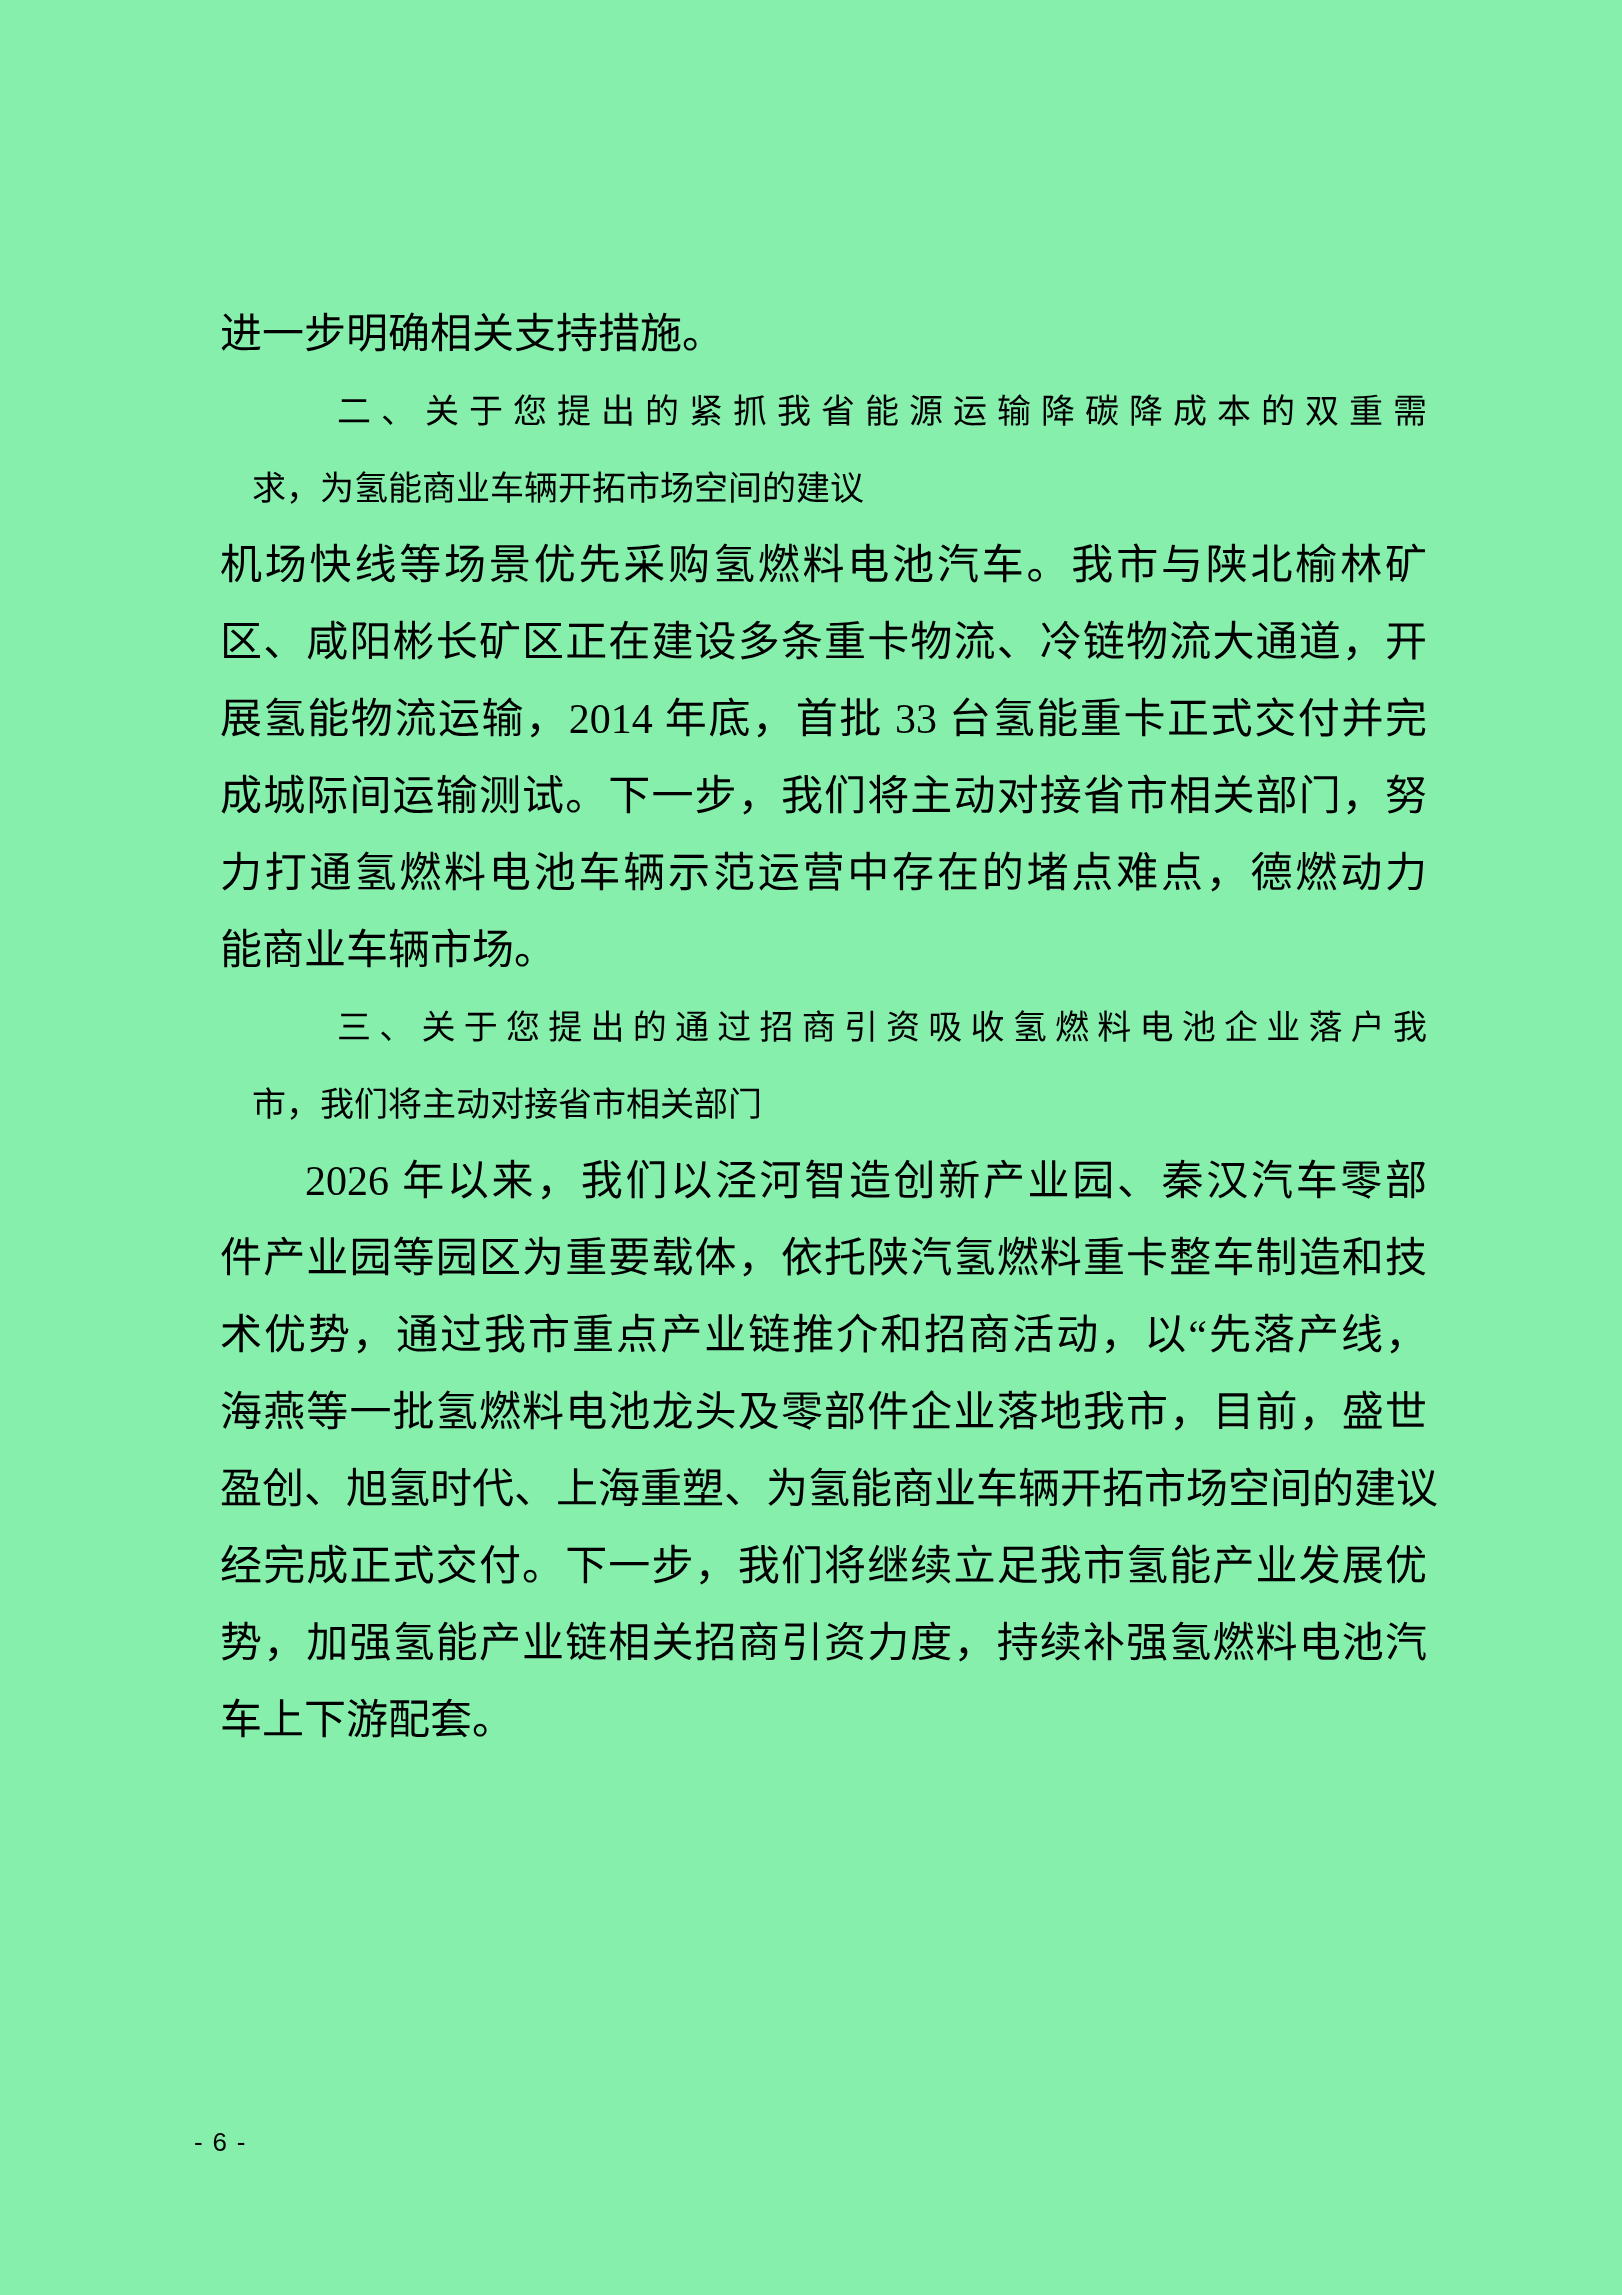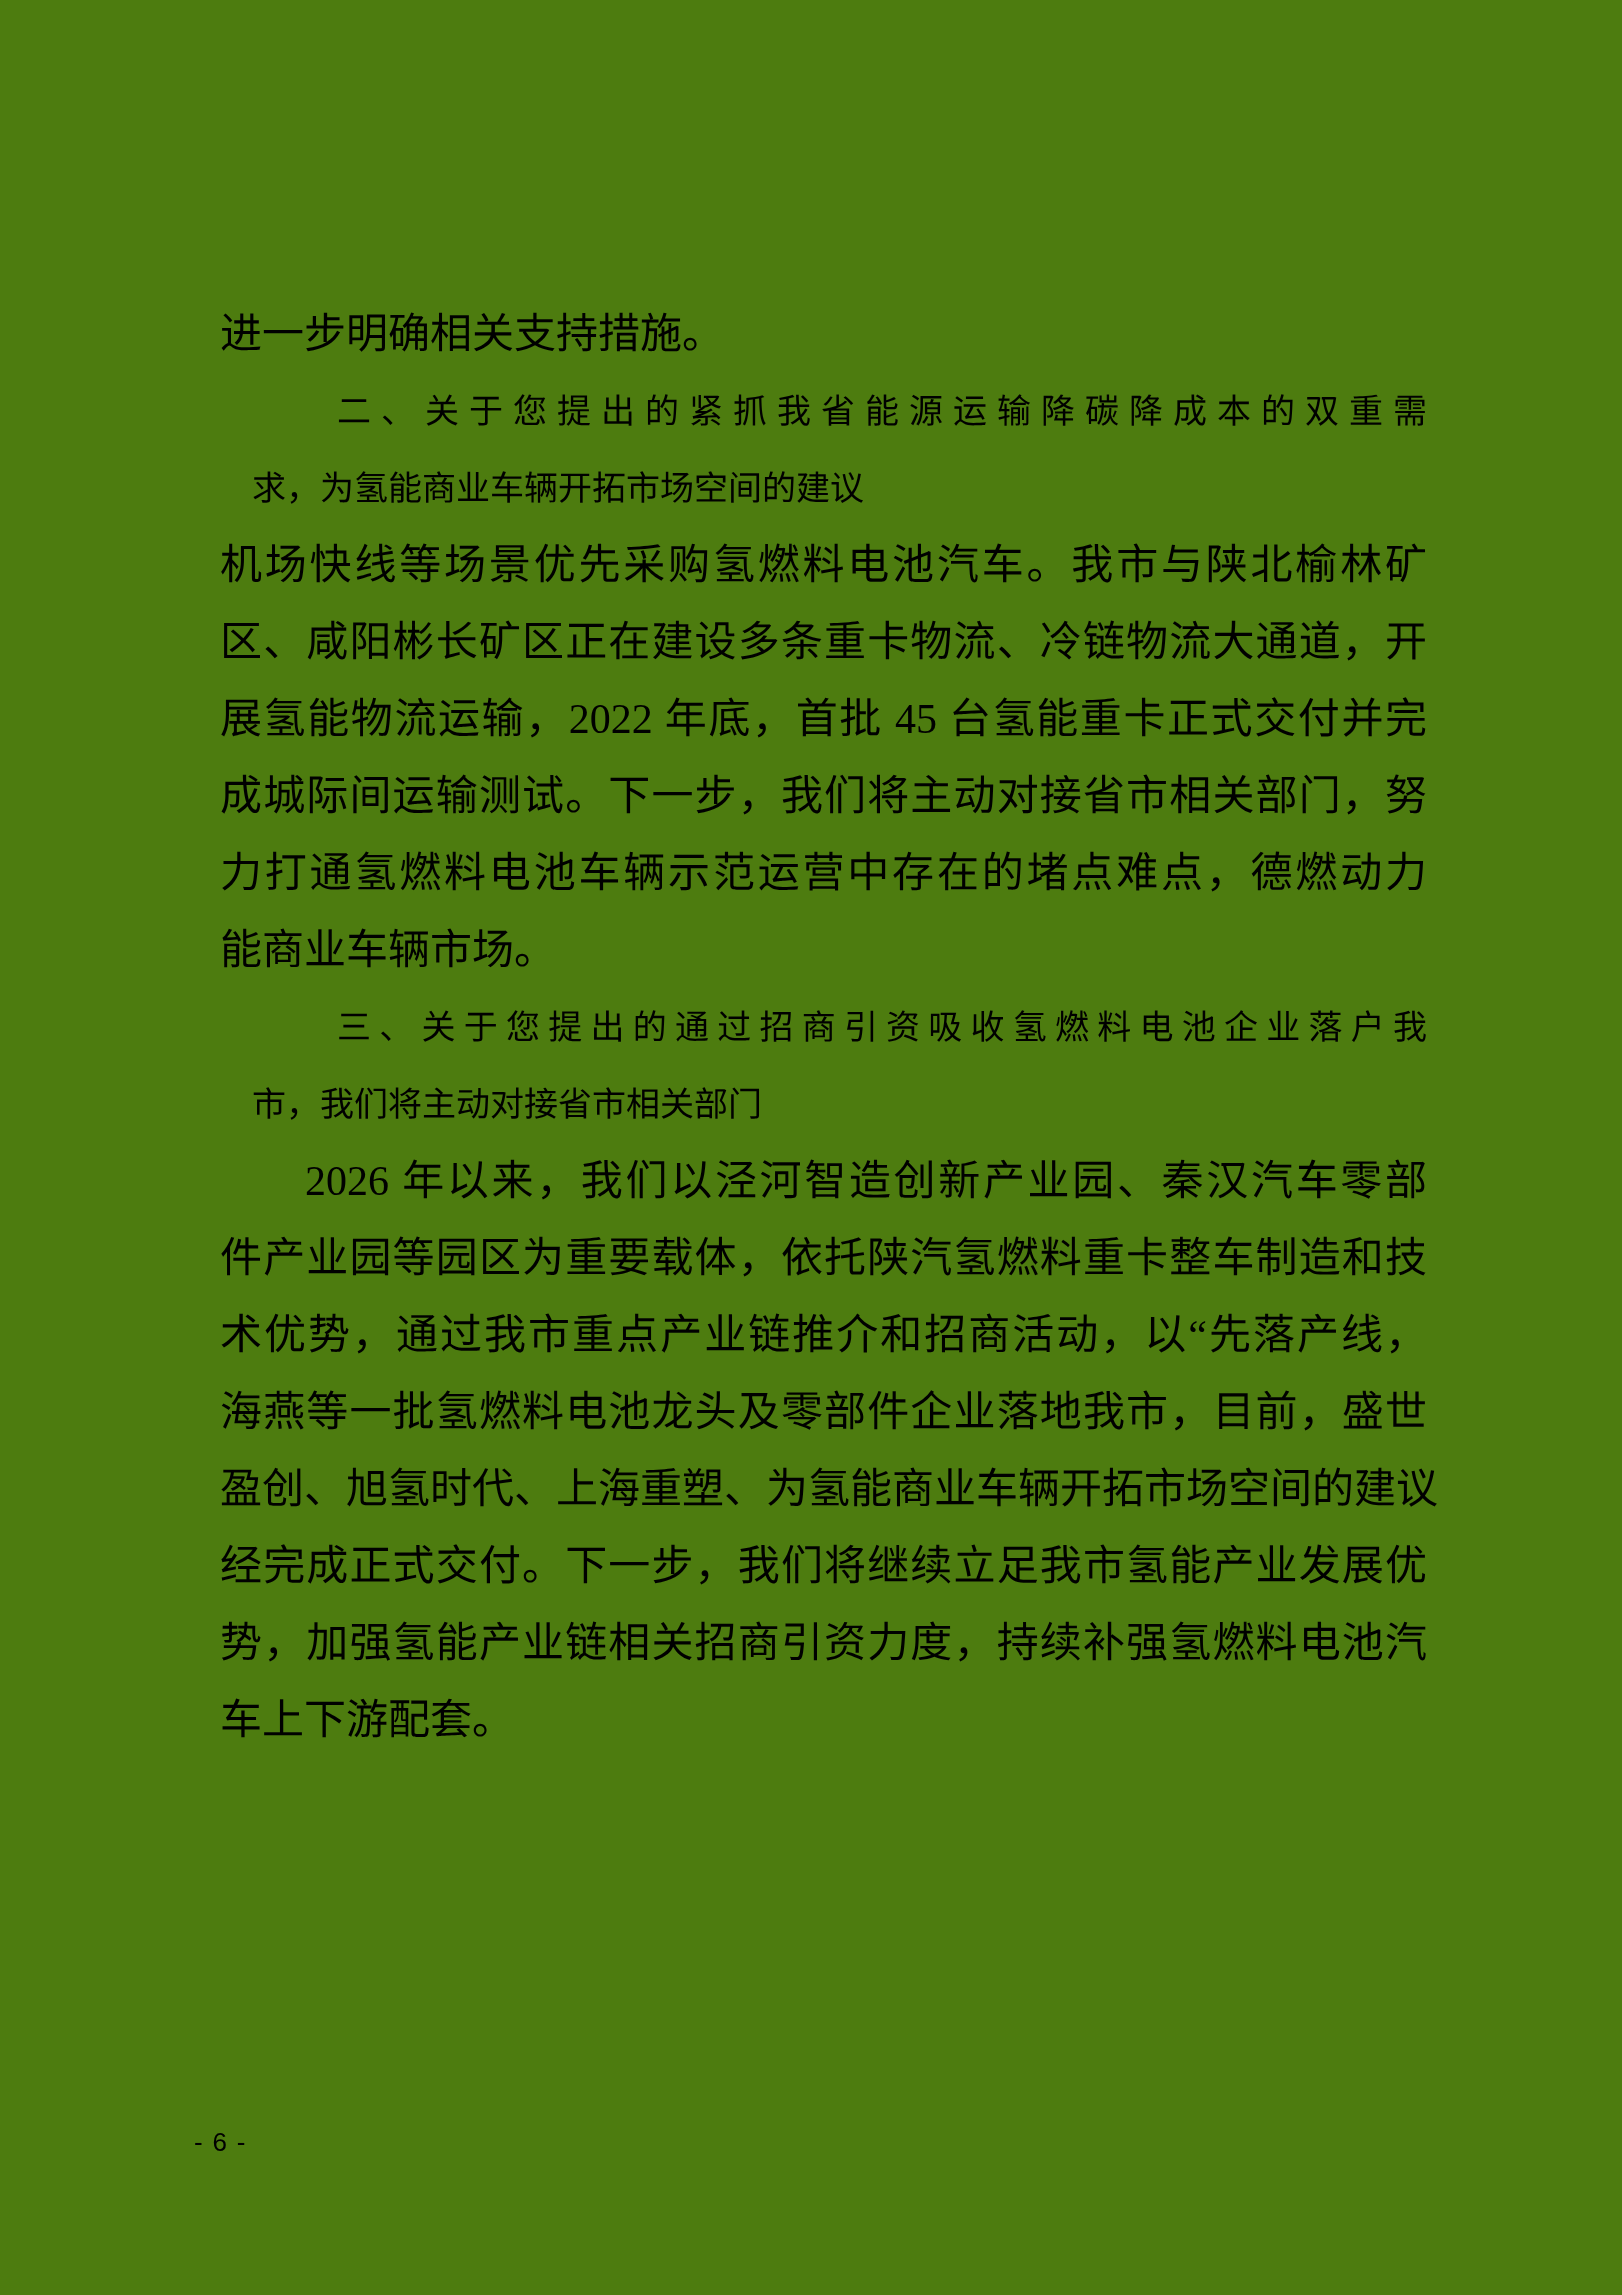--- a/index.html
+++ b/index.html
@@ -8,21 +8,21 @@
     width: 1623px;
     height: 2295px;
     background: #ffffff;
     overflow: hidden;
   }
 
   .page {
     position: relative;
     width: 1623px;
     height: 2295px;
-    background: #4d7c0f;
+    background: #86efac;
     color: #000000;
   }
 
   .content {
     position: absolute;
     left: 220px;
     top: 296px;
     width: 1207px;
   }
 
@@ -74,21 +74,21 @@
 
   <div class="content">
 
     <div class="line body-line last">进一步明确相关支持措施。</div>
 
     <div class="line heading-line indent">二、关于您提出的紧抓我省能源运输降碳降成本的双重需</div>
     <div class="line heading-line last">求，为氢能商业车辆开拓市场空间的建议</div>
 
     <div class="line body-line">机场快线等场景优先采购氢燃料电池汽车。我市与陕北榆林矿</div>
     <div class="line body-line">区、咸阳彬长矿区正在建设多条重卡物流、冷链物流大通道，开</div>
-    <div class="line body-line">展氢能物流运输，2022 年底，首批 45 台氢能重卡正式交付并完</div>
+    <div class="line body-line">展氢能物流运输，2014 年底，首批 33 台氢能重卡正式交付并完</div>
     <div class="line body-line">成城际间运输测试。下一步，我们将主动对接省市相关部门，努</div>
     <div class="line body-line">力打通氢燃料电池车辆示范运营中存在的堵点难点，德燃动力</div>
     <div class="line body-line last">能商业车辆市场。</div>
 
     <div class="line heading-line indent">三、关于您提出的通过招商引资吸收氢燃料电池企业落户我</div>
     <div class="line heading-line last">市，我们将主动对接省市相关部门</div>
 
     <div class="line body-line indent">2026 年以来，我们以泾河智造创新产业园、秦汉汽车零部</div>
     <div class="line body-line">件产业园等园区为重要载体，依托陕汽氢燃料重卡整车制造和技</div>
     <div class="line body-line">术优势，通过我市重点产业链推介和招商活动，以“先落产线，</div>

